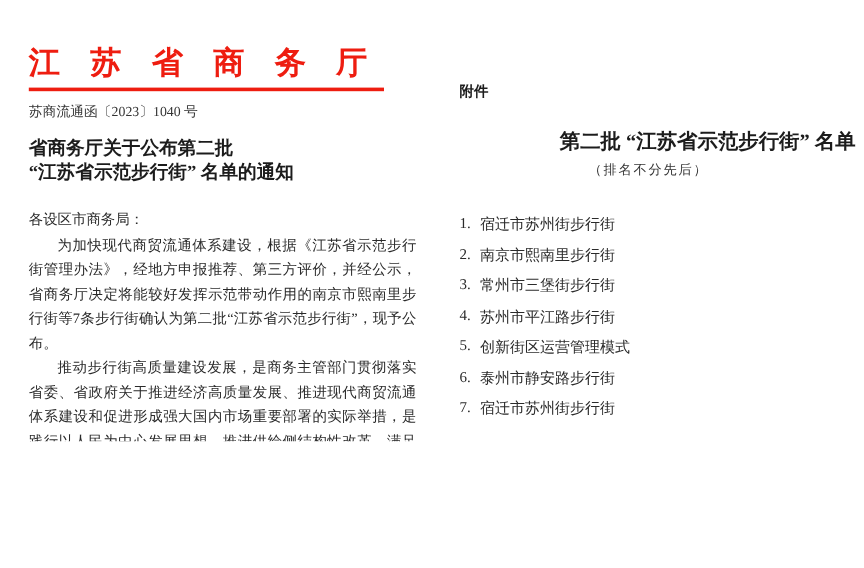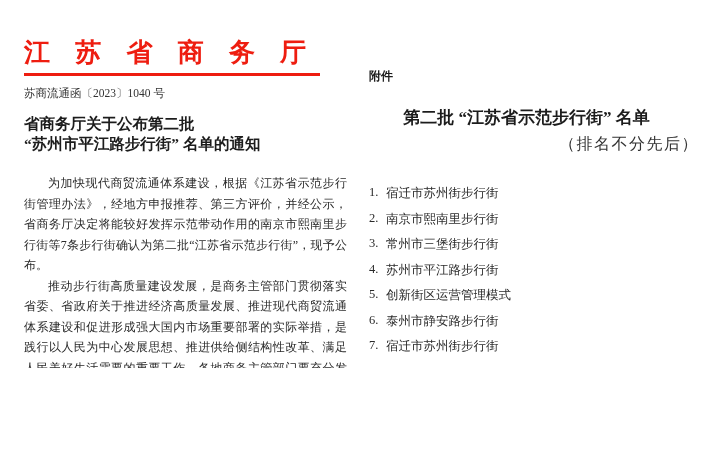--- a/index.html
+++ b/index.html
@@ -24,42 +24,43 @@
     line-height: 1.05;
   }
   .head-rule { width: 296px; height: 3px; background: var(--accent, #ee1d10); margin-top: 7px; }
   .doc-number { margin-top: 10px; margin-right: 28px; text-align: left; font-size: 11.5px; color: #333; }
   .doc-title { margin-top: 13px; text-align: left; font-size: 15.5px; font-weight: 700; line-height: 20px; color: #1c1c1c; }
   .body-text { margin-top: 19px; font-size: 12px; line-height: 20.5px; text-align: justify; color: #2a2a2a; }
   .body-text .salutation { margin: 0; }
   .body-text p.para { margin: 0; text-indent: 2em; }
   .bottom-rule { position: absolute; left: 20px; top: 449px; width: 328px; height: 3px; background: var(--accent, #ee1d10); }
   
-  .right-page { position: absolute; left: 354px; top: 0; width: 345px; }
+  .right-page { position: absolute; left: 368px; top: 0; width: 345px; }
   .attachment { margin-top: 68px; padding-left: 15px; font-size: 12px; font-weight: 700; color: #1c1c1c; }
-  .r-title { margin-top: 21px; text-align: center; font-size: 17px; font-weight: 700; color: #1c1c1c; }
-  .r-subtitle { margin-top: 5px; text-align: right; font-size: 16px; letter-spacing: 1.5px; color: #333; font-family: Liberation Serif, serif; }
+  .r-title { margin-top: 21px; text-align: right; font-size: 17px; font-weight: 700; color: #1c1c1c; }
+  .r-subtitle { margin-top: 5px; text-align: center; font-size: 11px; letter-spacing: 1.5px; color: #333; font-family: Liberation Serif, serif; }
   .street-list { margin-top: 30px; padding-left: 15px; font-size: 12.5px; color: #2a2a2a; }
   .list-item { display: flex; gap: 7px; height: 25.5px; align-items: flex-start; }
   .list-item .num { min-width: 10px; }
 </style>
 </head>
 <body>
 
 <div class="canvas">
 
   <div class="left-page">
     <div class="agency">江 苏 省 商 务 厅</div>
     <div class="head-rule"></div>
     <div class="doc-number">苏商流通函〔2023〕1040 号</div>
     <div class="doc-title">
       <div>省商务厅关于公布第二批</div>
-      <div>“苏州市平江路步行街” 名单的通知</div>
+      <div>“江苏省示范步行街” 名单的通知</div>
     </div>
     <div class="body-text">
+      <p class="salutation">各设区市商务局：</p>
       <p class="para">为加快现代商贸流通体系建设，根据《江苏省示范步行街管理办法》，经地方申报推荐、第三方评价，并经公示，省商务厅决定将能较好发挥示范带动作用的南京市熙南里步行街等7条步行街确认为第二批“江苏省示范步行街”，现予公布。</p>
       <p class="para">推动步行街高质量建设发展，是商务主管部门贯彻落实省委、省政府关于推进经济高质量发展、推进现代商贸流通体系建设和促进形成强大国内市场重要部署的实际举措，是践行以人民为中心发展思想、推进供给侧结构性改革、满足人民美好生活需要的重要工作。各地商务主管部门要充分发挥“江苏省示范步行街”的带动作用，科学有序开展各类促消费活动，释放消费潜力，扩大消费需求；要进一步完善工作机制，创新街区运营管理模式，持续优化营造良好的消费环境。被认定为“江苏省示范步行街”的单位要珍视荣誉，进一步找差距、补短板、提品质，争取街区建</p>
     </div>
   </div>
   <div class="bottom-rule"></div>
 
   <div class="right-page">
     <div class="attachment">附件</div>
     <div class="r-title">第二批 “江苏省示范步行街” 名单</div>
     <div class="r-subtitle">（排名不分先后）</div>

